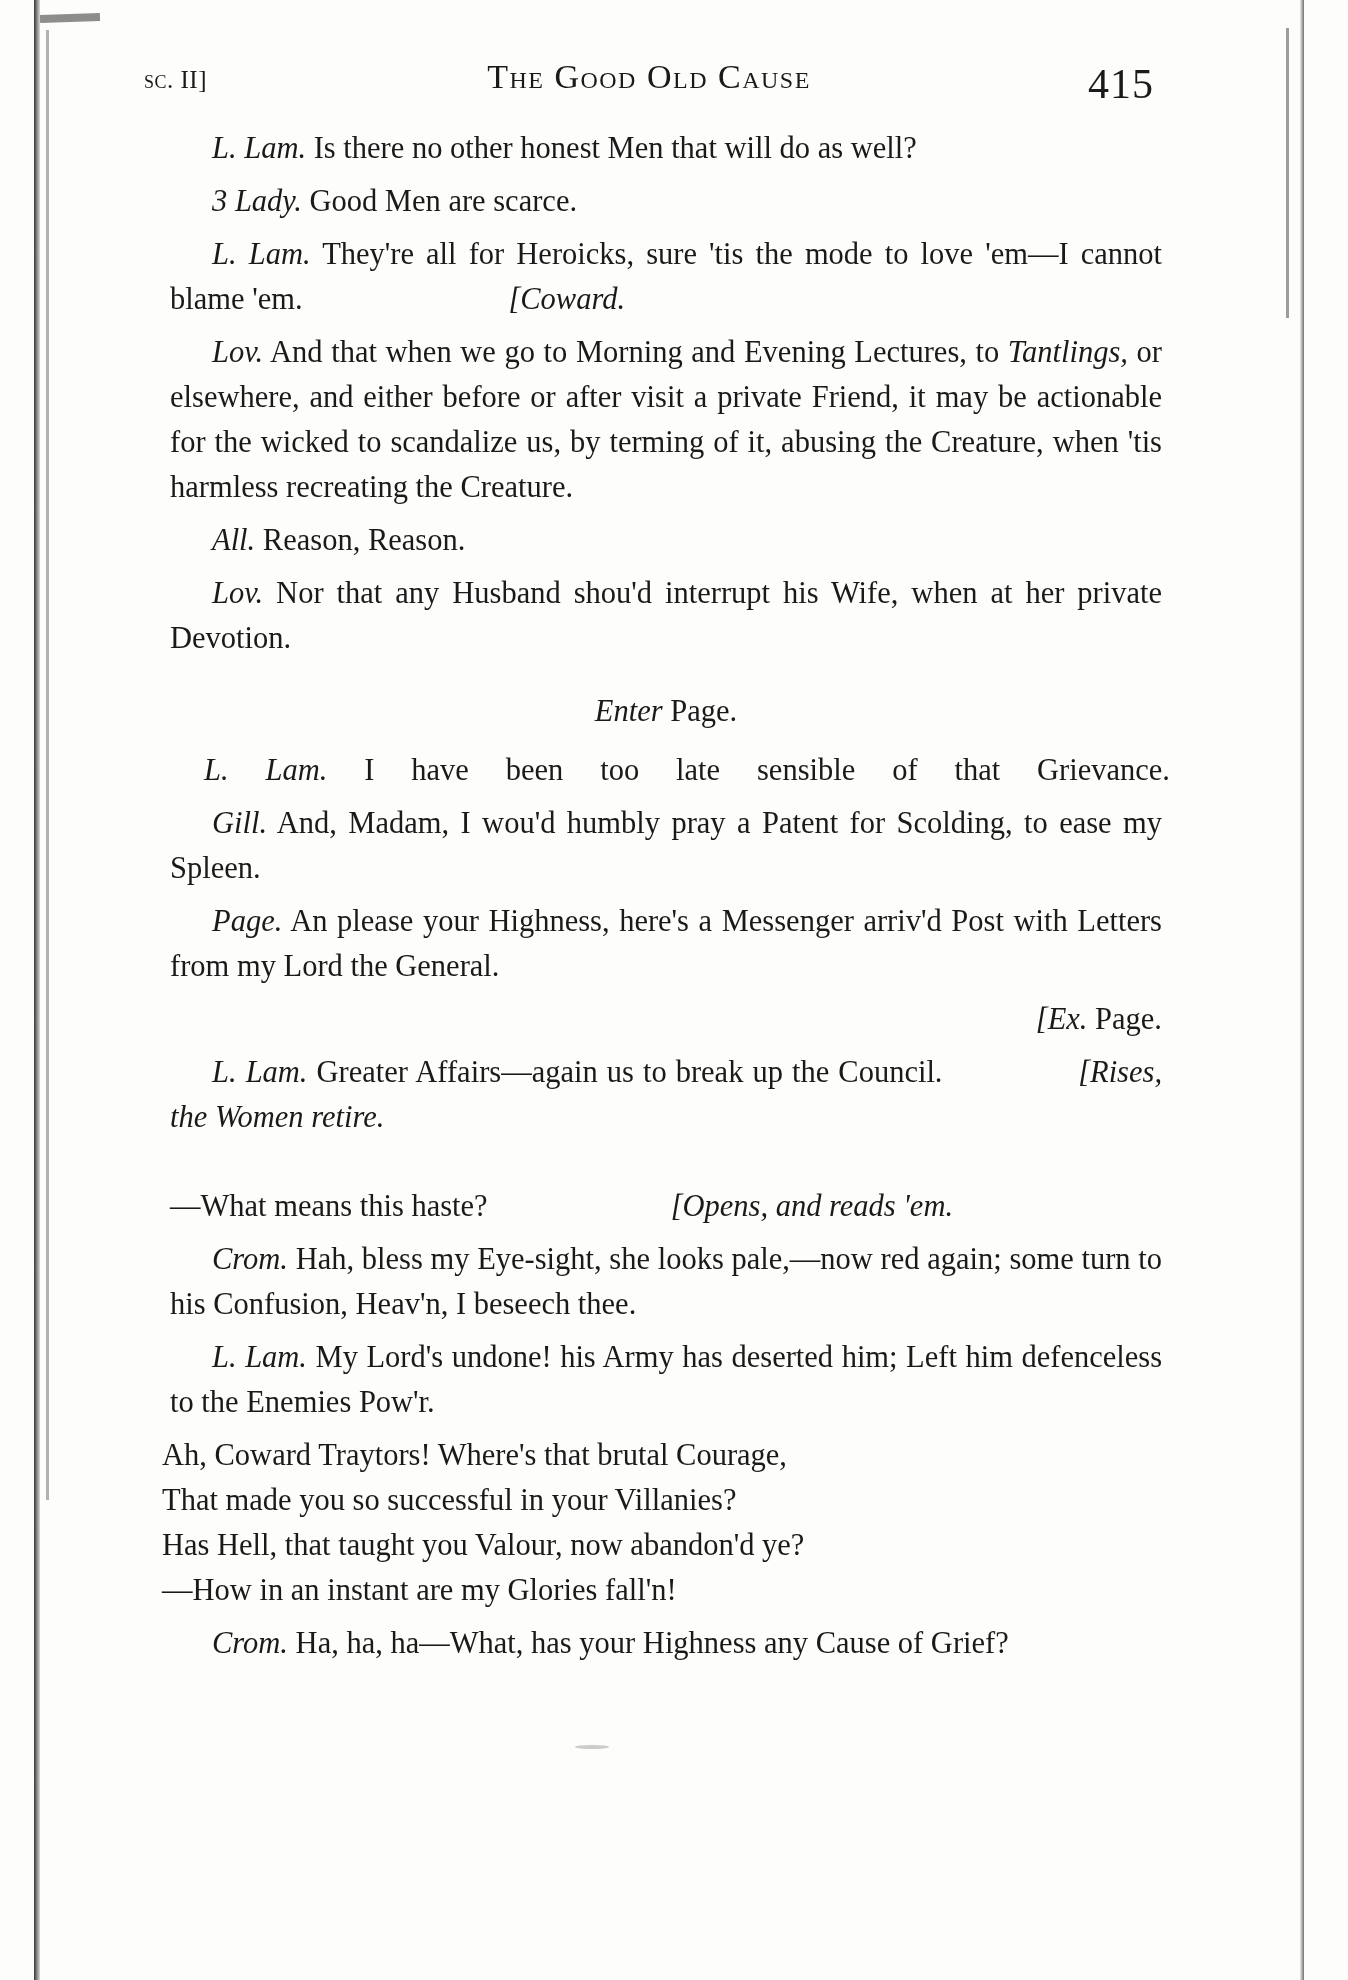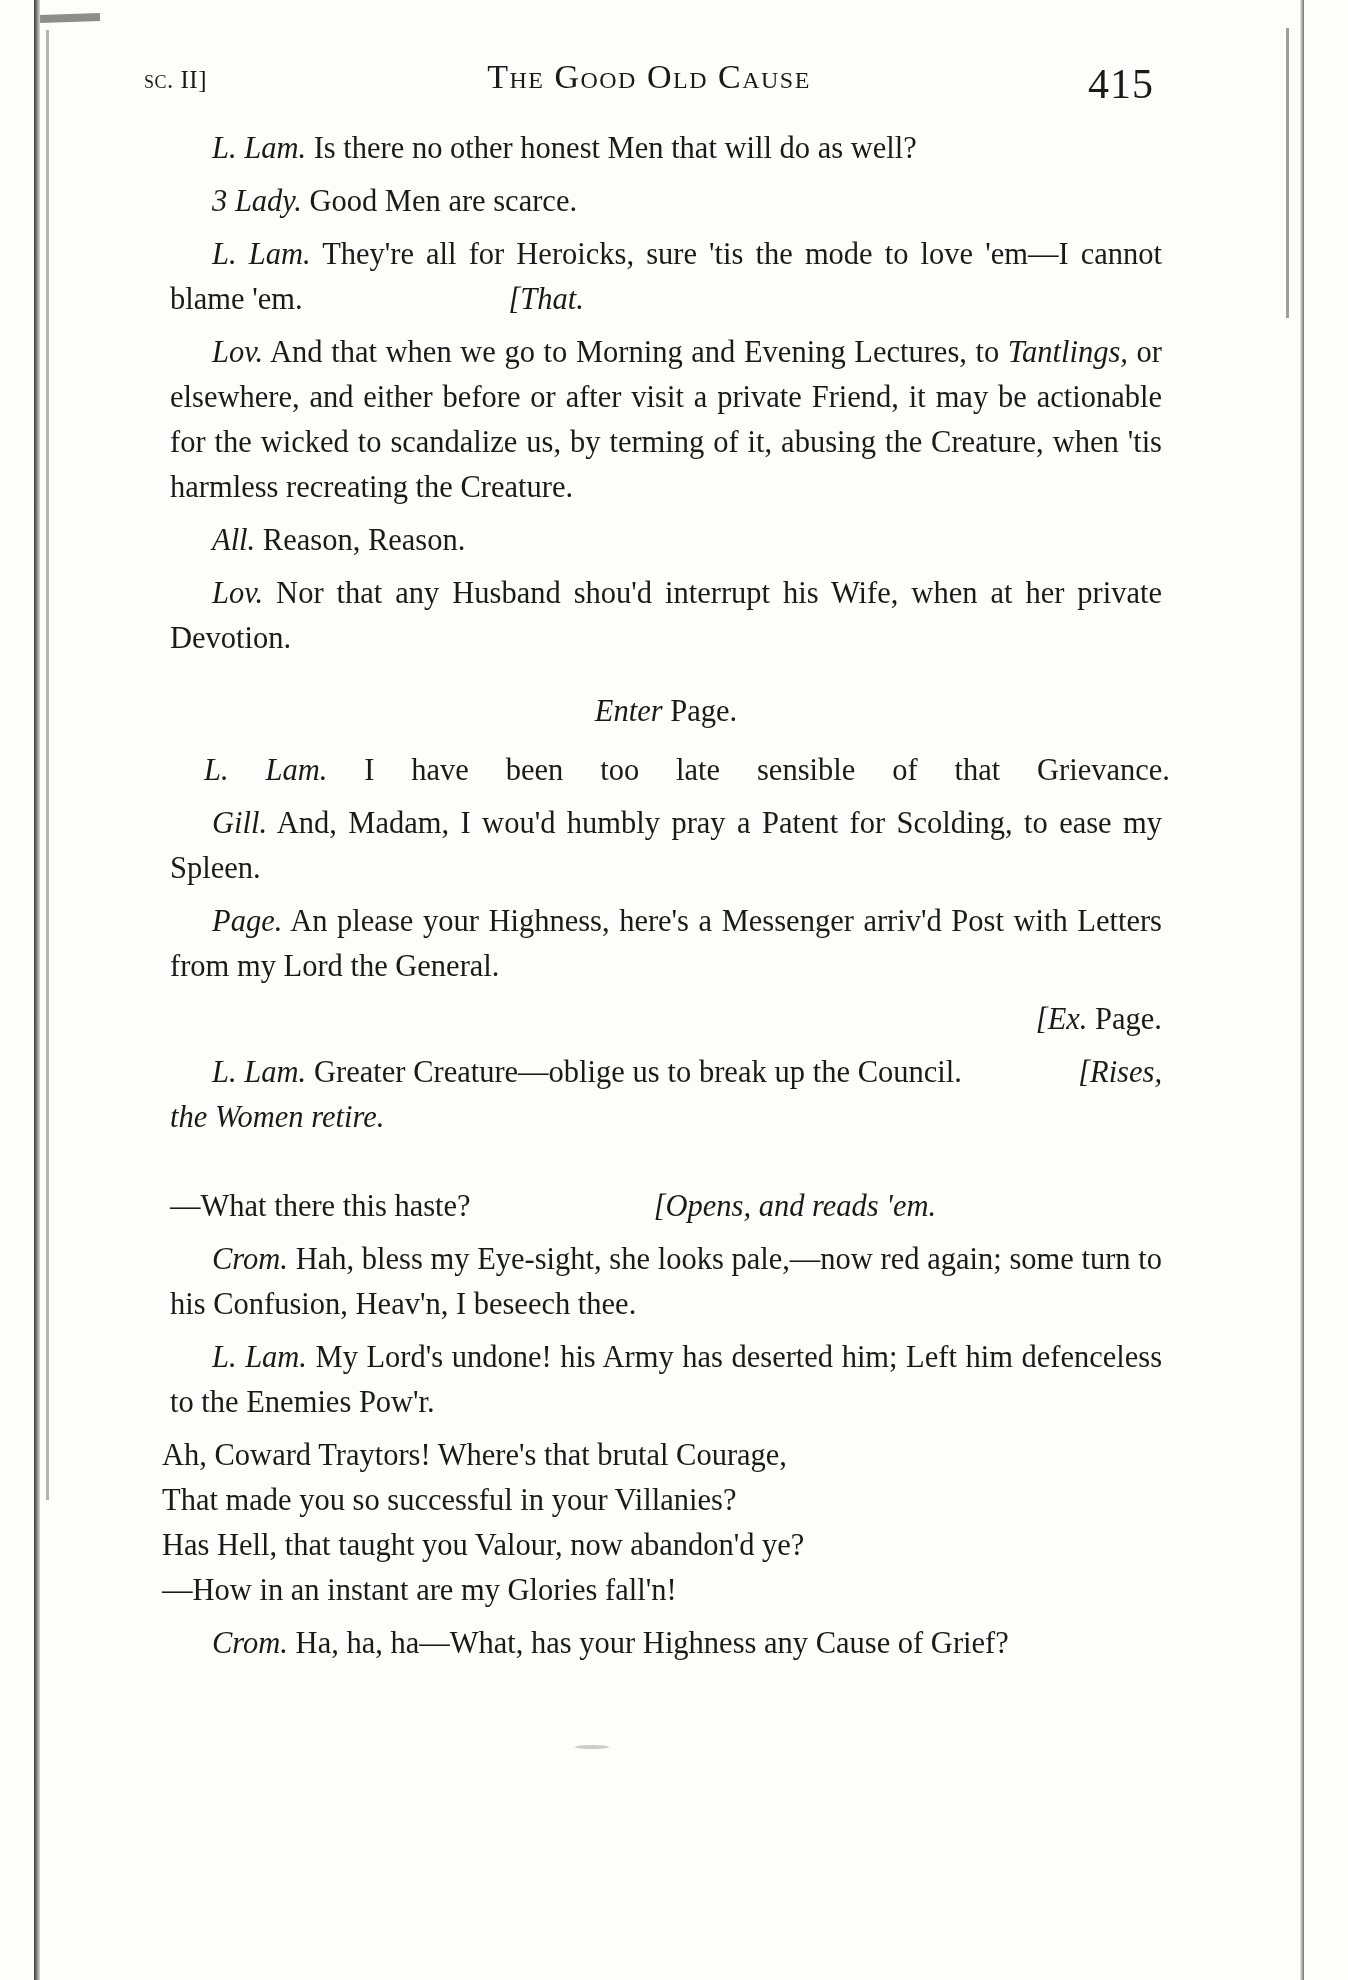--- a/index.html
+++ b/index.html
@@ -178,47 +178,47 @@
     <span class="title">The Good Old Cause</span>
     <span class="folio">415</span>
   </div>
 
   <div class="body">
 
     <p class="p"><span class="it">L. Lam.</span> <span>Is there no other honest Men that will do as well?</span></p>
 
     <p class="p"><span class="it">3 Lady.</span> <span>Good Men are scarce.</span></p>
 
-    <p class="p"><span class="it">L. Lam.</span> <span>They're all for Heroicks, sure 'tis the mode to love 'em—I cannot blame 'em.</span> &nbsp;&nbsp;&nbsp;&nbsp;&nbsp;&nbsp;&nbsp;&nbsp;&nbsp;&nbsp;&nbsp;&nbsp;&nbsp;&nbsp;&nbsp;&nbsp;&nbsp;&nbsp;&nbsp;&nbsp;&nbsp;&nbsp;&nbsp;&nbsp;&nbsp;&nbsp;<span class="it">[That.</span></p>
+    <p class="p"><span class="it">L. Lam.</span> <span>They're all for Heroicks, sure 'tis the mode to love 'em—I cannot blame 'em.</span> &nbsp;&nbsp;&nbsp;&nbsp;&nbsp;&nbsp;&nbsp;&nbsp;&nbsp;&nbsp;&nbsp;&nbsp;&nbsp;&nbsp;&nbsp;&nbsp;&nbsp;&nbsp;&nbsp;&nbsp;&nbsp;&nbsp;&nbsp;&nbsp;&nbsp;&nbsp;<span class="it">[Coward.</span></p>
 
     <p class="p"><span class="it">Lov.</span> <span>And that when we go to Morning and Evening Lectures, to </span><span class="it">Tantlings,</span><span> or elsewhere, and either before or after visit a private Friend, it may be actionable for the wicked to scandalize us, by terming of it, abusing the Creature, when 'tis harmless recreating the Creature.</span></p>
 
     <p class="p"><span class="it">All.</span> <span>Reason, Reason.</span></p>
 
     <p class="p"><span class="it">Lov.</span> <span>Nor that any Husband shou'd interrupt his Wife, when at her private Devotion.</span></p>
 
     <div class="gap-md"></div>
     <p class="centered"><span class="it">Enter</span><span> Page.</span></p>
     <div class="gap-sm"></div>
 
     <p class="just indent"><span class="it">L. Lam.</span> <span>I have been too late sensible of that Grievance.</span></p>
 
     <p class="p"><span class="it">Gill.</span> <span>And, Madam, I wou'd humbly pray a Patent for Scolding, to ease my Spleen.</span></p>
 
     <p class="p"><span class="it">Page.</span> <span>An please your Highness, here's a Messenger arriv'd Post with Letters from my Lord the General.</span></p>
     <p class="p" style="text-indent:0">
         <span class="right-dir"><span class="it">[Ex.</span><span> Page.</span></span>
       </p>
 
-    <p class="p"><span class="it">L. Lam.</span> <span>Greater Creature—oblige us to break up the Council.</span> &nbsp;&nbsp;&nbsp;&nbsp;&nbsp;&nbsp;&nbsp;&nbsp;&nbsp;&nbsp;&nbsp;&nbsp;&nbsp;&nbsp;<span class="it">[Rises, the Women retire.</span></p>
+    <p class="p"><span class="it">L. Lam.</span> <span>Greater Affairs—again us to break up the Council.</span> &nbsp;&nbsp;&nbsp;&nbsp;&nbsp;&nbsp;&nbsp;&nbsp;&nbsp;&nbsp;&nbsp;&nbsp;&nbsp;&nbsp;<span class="it">[Rises, the Women retire.</span></p>
 
     <div class="gap-sm"></div>
     <div class="gap-sm"></div>
 
-    <p class="p noindent"><span>—What there this haste?</span> &nbsp;&nbsp;&nbsp;&nbsp;&nbsp;&nbsp;&nbsp;&nbsp;&nbsp;&nbsp;&nbsp;&nbsp;&nbsp;&nbsp;&nbsp;&nbsp;&nbsp;&nbsp;&nbsp;&nbsp;&nbsp;&nbsp;&nbsp;<span class="it">[Opens, and reads 'em.</span></p>
+    <p class="p noindent"><span>—What means this haste?</span> &nbsp;&nbsp;&nbsp;&nbsp;&nbsp;&nbsp;&nbsp;&nbsp;&nbsp;&nbsp;&nbsp;&nbsp;&nbsp;&nbsp;&nbsp;&nbsp;&nbsp;&nbsp;&nbsp;&nbsp;&nbsp;&nbsp;&nbsp;<span class="it">[Opens, and reads 'em.</span></p>
 
     <p class="p"><span class="it">Crom.</span> <span>Hah, bless my Eye-sight, she looks pale,—now red again; some turn to his Confusion, Heav'n, I beseech thee.</span></p>
 
     <p class="p"><span class="it">L. Lam.</span> <span>My Lord's undone! his Army has deserted him; Left him defenceless to the Enemies Pow'r.</span></p>
 
     <p class="verse"><span>Ah, Coward Traytors! Where's that brutal Courage,</span></p>
     <p class="verse"><span>That made you so successful in your Villanies?</span></p>
     <p class="verse"><span>Has Hell, that taught you Valour, now abandon'd ye?</span></p>
     <p class="verse"><span>—How in an instant are my Glories fall'n!</span></p>
 

